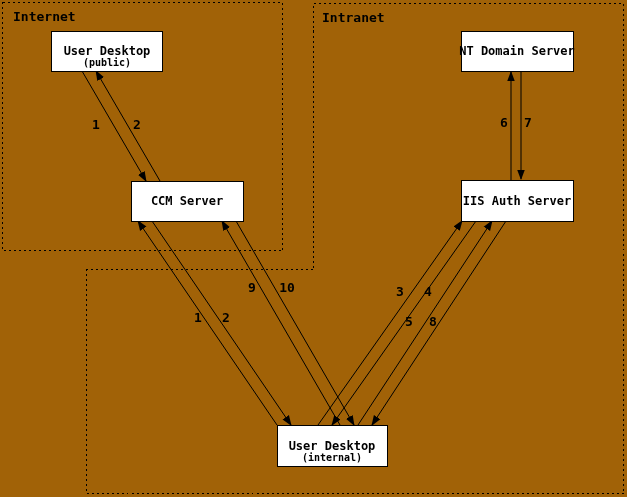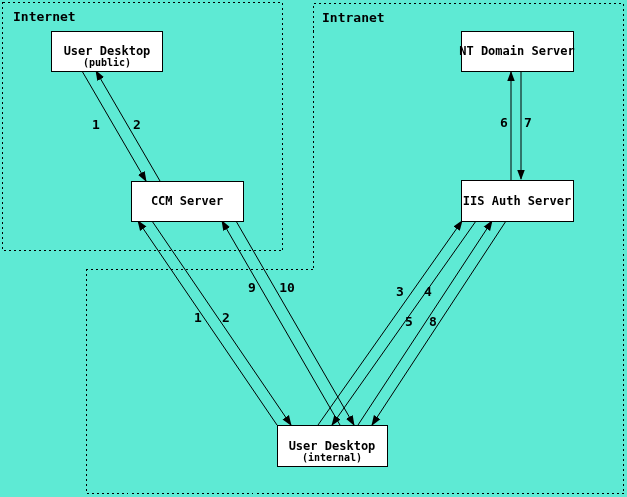--- a/index.html
+++ b/index.html
@@ -1,16 +1,16 @@
 <!DOCTYPE html>
 <html><head>
 <meta charset="utf-8">
 <style>
   html,body { margin:0; padding:0; background:#ffffff; }
-  #stage { position:relative; width:627px; height:497px; background:#5eead4; overflow:hidden; }
+  #stage { position:relative; width:627px; height:497px; background:#a16207; overflow:hidden; }
   svg { display:block; }
   svg text { fill:#000000; }
   .zone-label  { font: bold 13px "DejaVu Sans Mono","Liberation Mono",monospace; }
   .edge-label  { font: bold 13px "DejaVu Sans Mono","Liberation Mono",monospace; text-anchor:middle; }
   .node-title  { font: bold 12px "DejaVu Sans Mono","Liberation Mono",monospace; text-anchor:middle; }
   .node-sub    { font: bold 10px "DejaVu Sans Mono","Liberation Mono",monospace; text-anchor:middle; }
   .box  { fill:#ffffff; stroke:#000000; stroke-width:1; shape-rendering:crispEdges; }
   .dash { fill:none; stroke:#000000; stroke-width:1; stroke-dasharray:2 3; shape-rendering:crispEdges; }
   .edge { stroke:#000000; stroke-width:1; fill:none; }
 </style>

